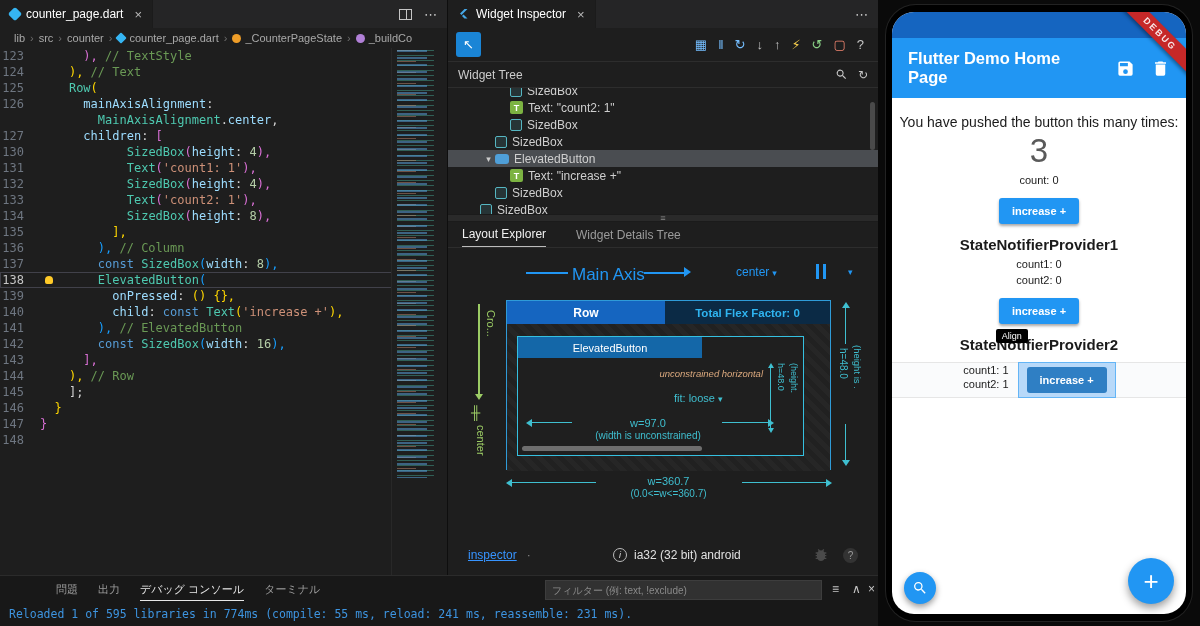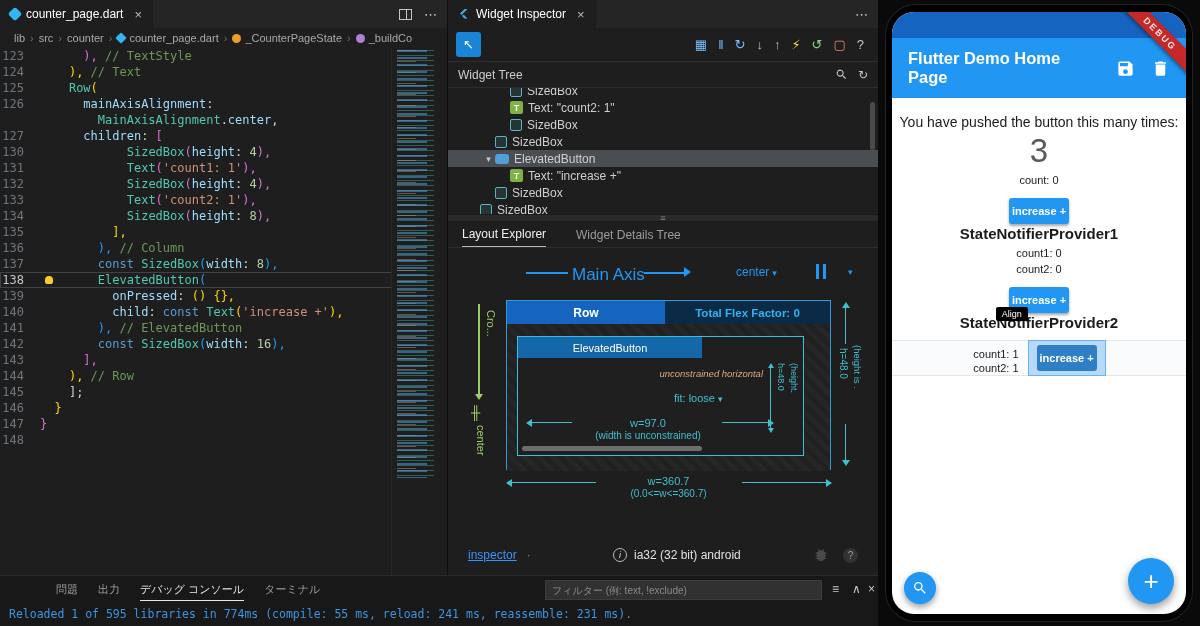--- a/index.html
+++ b/index.html
@@ -137,25 +137,25 @@
   .p-status{height:26px;background:#1565C0}
   .p-appbar{height:60px;background:#2196F3;display:flex;align-items:center;padding:0 16px;gap:16px}
   .p-title{color:#fff;font-size:16.5px;font-weight:bold;flex:1;text-align:left}
   .p-ic{display:flex;cursor:pointer}
   .p-ic svg{width:19px;height:19px;fill:#fff}
   .debug-banner{position:absolute;top:14px;right:-34px;transform:rotate(45deg);background:#c62828;color:rgba(255,255,255,.88);font-size:9px;font-weight:bold;letter-spacing:2px;width:120px;text-align:center;padding:3px 0;box-shadow:0 2px 4px rgba(0,0,0,.4);z-index:5}
   .p-body{text-align:center}
   .p-line{font-size:14px;margin-top:16px}
   .p-counter{font-size:33px;color:#5a5a5a;margin-top:2px}
   .p-small{font-size:11px;margin-top:4px}
-  .m-btn{display:inline-block;background:#2196F3;color:#fff;font-size:11px;font-weight:bold;padding:7px 3px;border-radius:3px;margin-top:12px;box-shadow:0 2px 3px rgba(0,0,0,.35);cursor:pointer}
+  .m-btn{display:inline-block;background:#2196F3;color:#fff;font-size:11px;font-weight:bold;padding:7px 13px;border-radius:3px;margin-top:12px;box-shadow:0 2px 3px rgba(0,0,0,.35);cursor:pointer}
   .p-provider{font-size:15px;font-weight:bold;margin-top:0}
-  .p2-wrap{position:relative;display:inline-block;margin-top:1px}
+  .p2-wrap{position:relative;display:inline-block;margin-top:12px}
   .tooltip{position:absolute;left:36px;top:-7px;background:#000;color:#fff;font-size:9px;padding:2px 6px;border-radius:2px;z-index:4}
-  .sel-row{margin-top:8px;height:36px;background:#fafbfc;border-top:1px solid #e6e6e6;border-bottom:1px solid #e6e6e6;display:flex;align-items:flex-end;justify-content:center;gap:10px}
+  .sel-row{margin-top:8px;height:36px;background:#fafbfc;border-top:1px solid #e6e6e6;border-bottom:1px solid #e6e6e6;display:flex;align-items:flex-start;justify-content:center;gap:10px}
   .counts{text-align:right;font-size:11px;line-height:14px}
   .counts .p-small{margin:0}
   .sel-box{position:relative;padding:4px 8px;background:rgba(130,190,245,.55);outline:1px solid #64b5f6}
   .m-btn.sel{margin:0;background:#2f7fc4;box-shadow:none}
   .fab-search{position:absolute;left:12px;bottom:10px;width:32px;height:32px;border-radius:50%;background:#2196F3;display:flex;align-items:center;justify-content:center;box-shadow:0 3px 6px rgba(0,0,0,.4);z-index:6;cursor:pointer}
   .fab-search svg{width:16px;height:16px;fill:#fff}
   .fab-plus{position:absolute;right:12px;bottom:10px;width:46px;height:46px;border-radius:50%;background:#2196F3;color:#fff;font-size:26px;display:flex;align-items:center;justify-content:center;box-shadow:0 4px 8px rgba(0,0,0,.4);z-index:6;cursor:pointer}
 
   
   .panel-tabs{display:flex;gap:20px;padding-left:56px;height:26px;align-items:center;font-size:11px;color:#9b9b9b}

